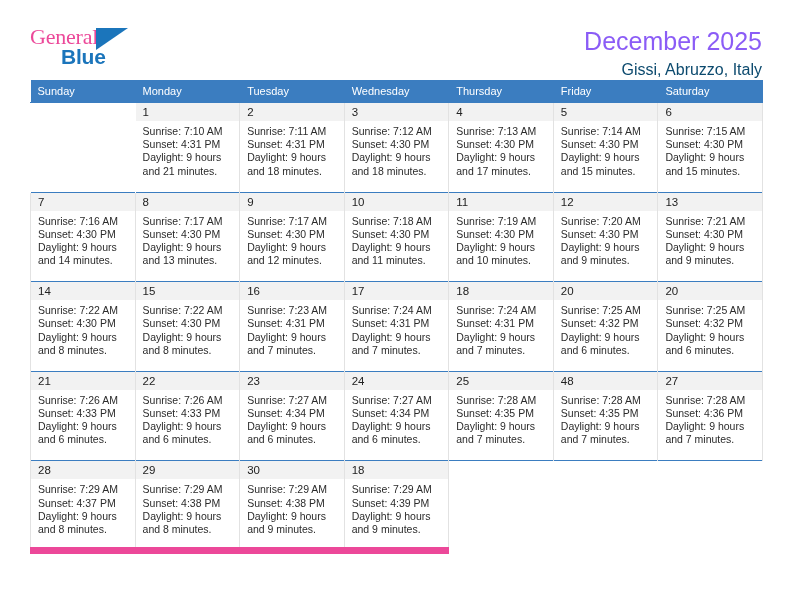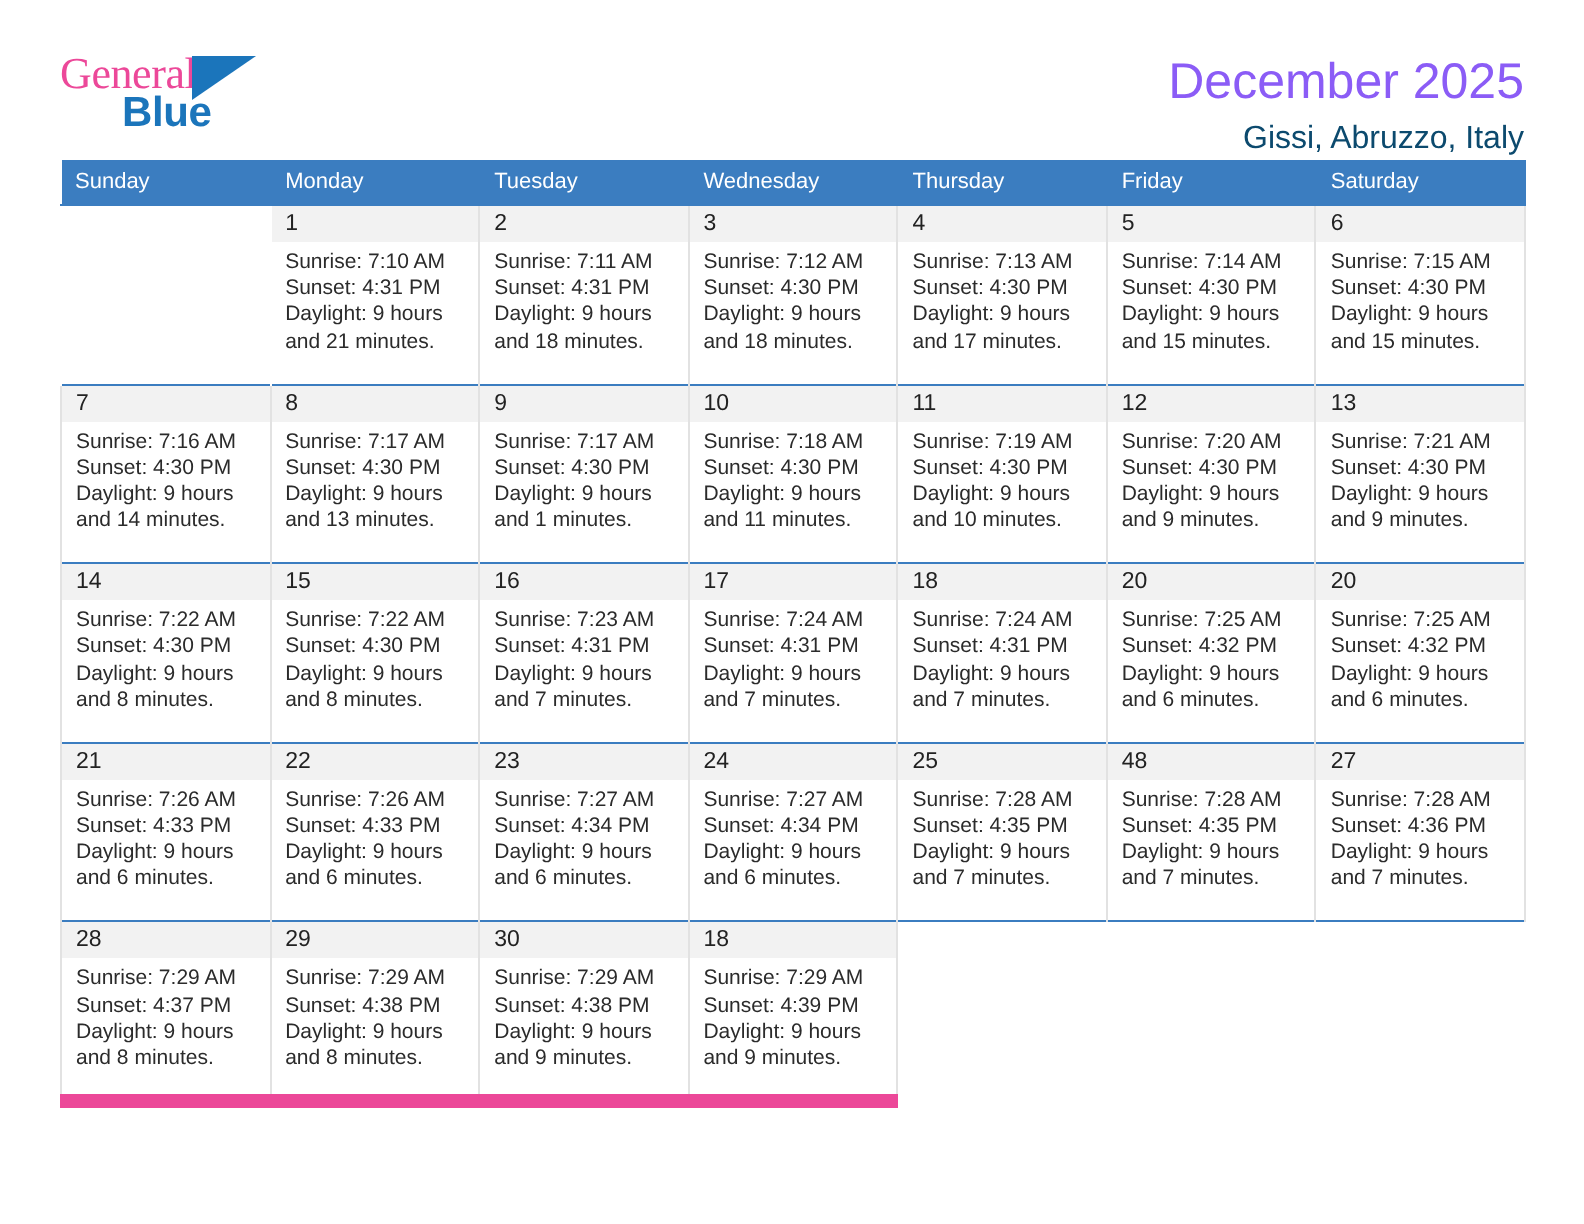--- a/index.html
+++ b/index.html
@@ -276,21 +276,21 @@
             <div>Daylight: 9 hours</div>
             <div>and 13 minutes.</div>
           </div>
         </td>
         <td>
           <div class="daynum">9</div>
           <div class="info">
             <div>Sunrise: 7:17 AM</div>
             <div>Sunset: 4:30 PM</div>
             <div>Daylight: 9 hours</div>
-            <div>and 1 minutes.</div>
+            <div>and 12 minutes.</div>
           </div>
         </td>
         <td>
           <div class="daynum">10</div>
           <div class="info">
             <div>Sunrise: 7:18 AM</div>
             <div>Sunset: 4:30 PM</div>
             <div>Daylight: 9 hours</div>
             <div>and 11 minutes.</div>
           </div>

